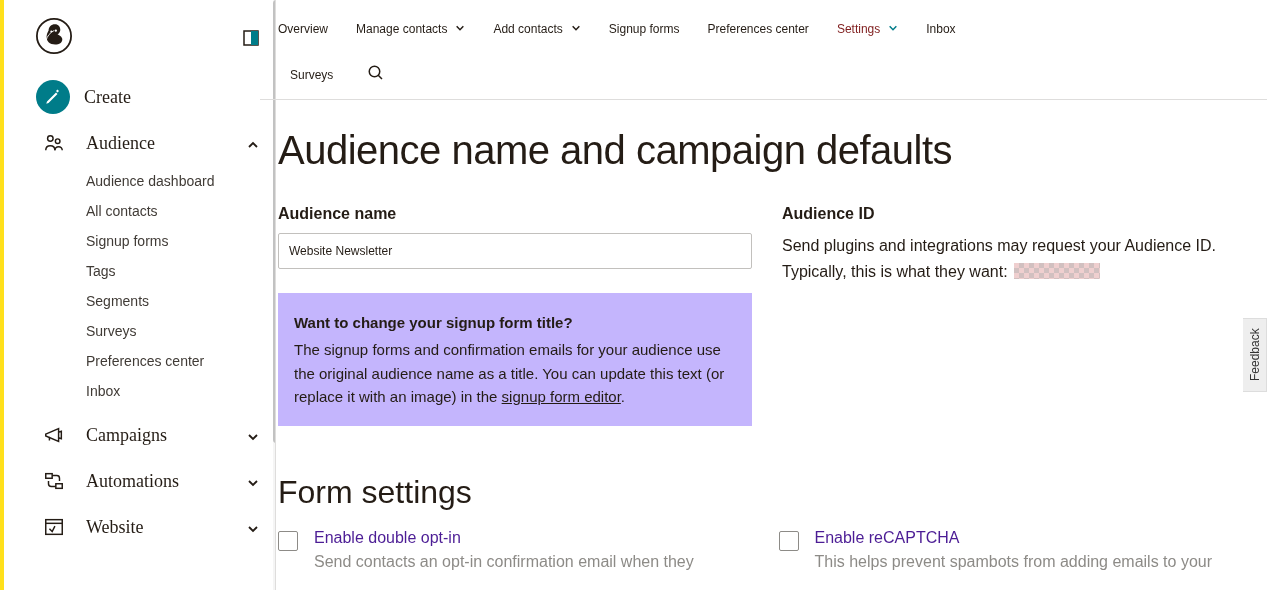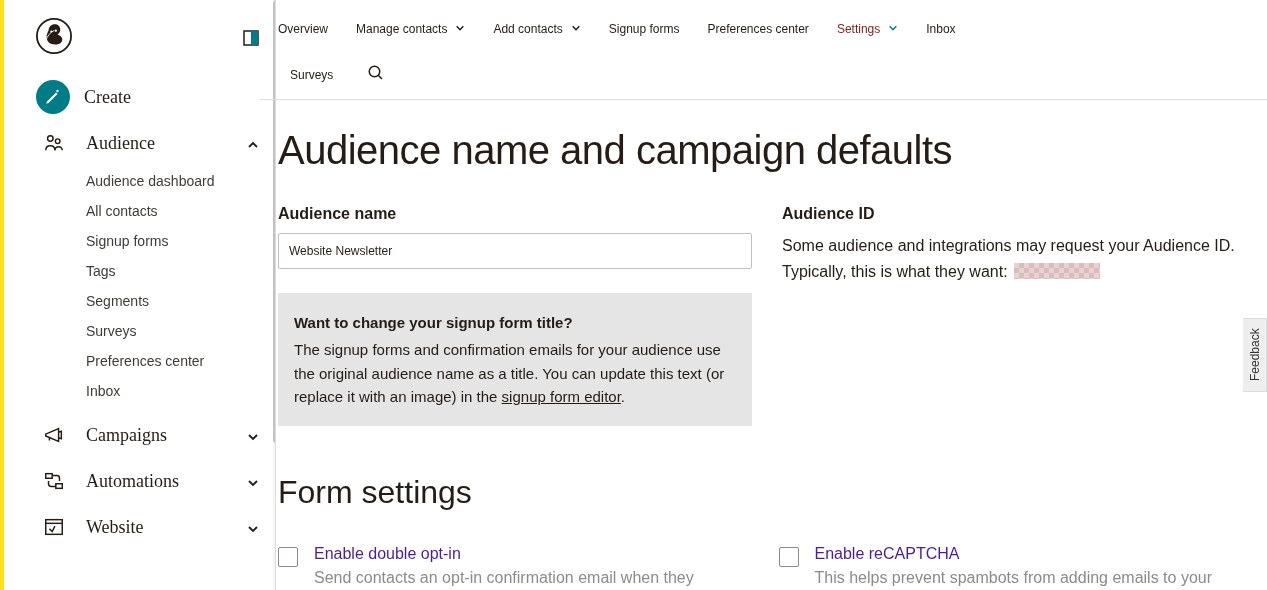--- a/index.html
+++ b/index.html
@@ -147,21 +147,21 @@
       height:36px;
       border:1px solid #c2c0bd;
       border-radius:2px;
       font-size:12px;
       padding:0 10px;
       color:#241c15;
       font-family:inherit;
     }
     .info-box {
       margin-top:24px;
-      background:#e5e5e5;
+      background:#c4b5fd;
       padding:18px 16px;
       font-size:15px;
       line-height:1.55;
       color:#241c15;
     }
     .info-box-title {
       font-weight:700;
       font-size:15px;
       margin-bottom:4px;
     }
@@ -181,21 +181,21 @@
         linear-gradient(45deg, rgba(173,173,173,0.45) 25%, transparent 25%, transparent 75%, rgba(173,173,173,0.45) 75%);
       background-color:#efcfcf;
       background-size:10px 10px;
       background-position:0 0, 5px 5px;
       filter:blur(0.3px);
     }
     .section-title {
       font-size:32px;
       font-weight:500;
       margin-top:48px;
-      margin-bottom:34px;
+      margin-bottom:18px;
     }
     .check-row {
       display:flex;
       align-items:flex-start;
       gap:16px;
     }
     .checkbox {
       width:20px; height:20px;
       border:1px solid #8d8b87;
       border-radius:2px;
@@ -402,21 +402,21 @@
       <div class="col-left">
         <div class="field-label">Audience name</div>
         <input class="text-input" type="text" value="Website Newsletter" style="">
         <div class="info-box">
           <div class="info-box-title">Want to change your signup form title?</div>
           <span>The signup forms and confirmation emails for your audience use the original audience name as a title. You can update this text (or replace it with an image) in the </span><a>signup form editor</a><span>.</span>
         </div>
       </div>
       <div class="col-right">
         <div class="field-label">Audience ID</div>
-        <div class="aud-id-text">Some audience and integrations may request your Audience ID.</div>
+        <div class="aud-id-text">Send plugins and integrations may request your Audience ID.</div>
         <div class="aud-id-text aud-id-line2">
           <span>Typically, this is what they want:</span>
           <span class="redacted"></span>
         </div>
       </div>
     </div>
 
     <h2 class="section-title">Form settings</h2>
 
     <div class="form-two-col">

